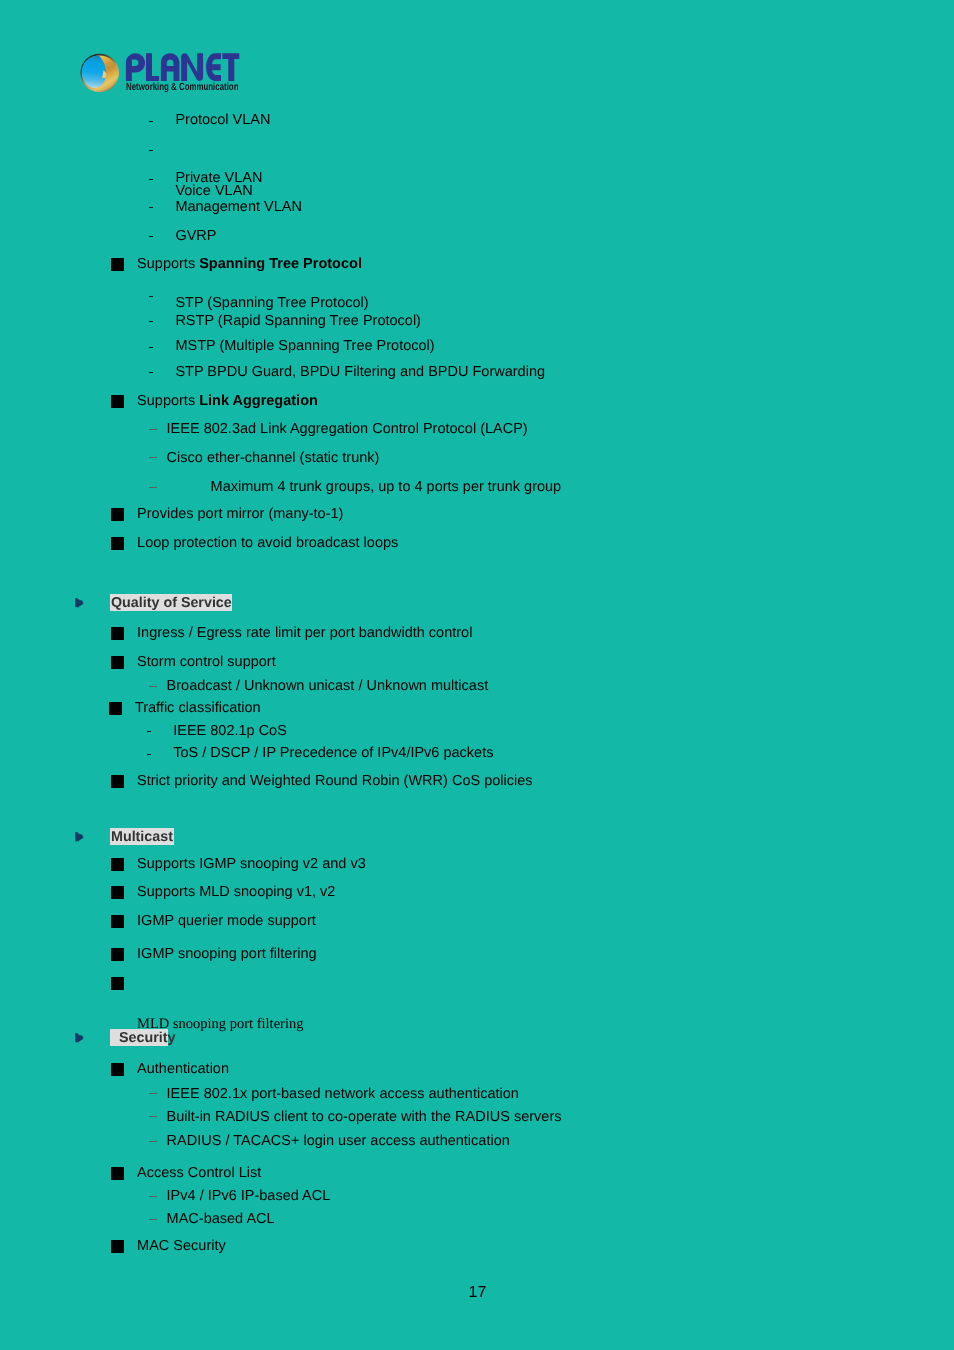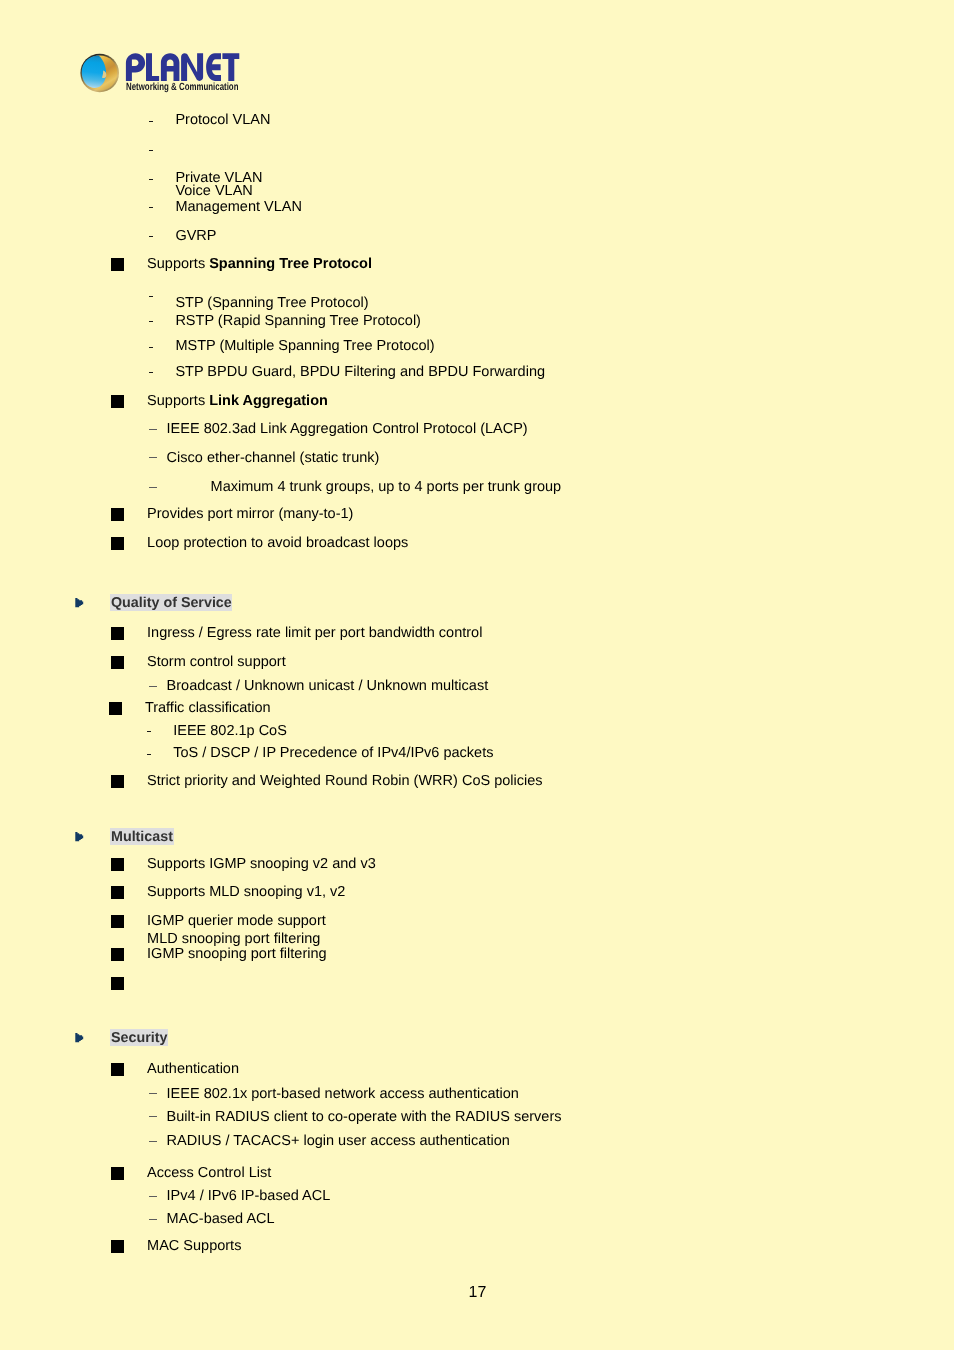--- a/index.html
+++ b/index.html
@@ -2,36 +2,36 @@
 <html><head>
 <meta charset="utf-8">
 <title>PLANET — datasheet page</title>
 <style>
   html,body{margin:0;padding:0;}
   body{width:954px;height:1350px;background:#ffffff;
        font-family:"Liberation Sans",sans-serif;color:#000;
        -webkit-font-smoothing:antialiased;
        text-rendering:geometricPrecision;}
   
-  .page{position:relative;width:954px;height:1350px;overflow:hidden;background:#fef9c3;
+  .page{position:relative;width:954px;height:1350px;overflow:hidden;background:#14b8a6;
         transform:translateZ(0);}
 
   
   .logo{position:absolute;left:76px;top:40px;width:186px;height:58px;}
   .logo svg{display:block;}
   .tagline{position:absolute;left:49.9px;top:42.4px;white-space:nowrap;
            font-size:10.5px;line-height:1;font-weight:bold;color:#14141e;
            transform:scaleX(0.75) translateZ(0);transform-origin:left top;}
 
   
   .doc{position:absolute;left:0;top:0;width:954px;height:1128px;}
 
   .li{position:absolute;white-space:nowrap;font-size:14.5px;line-height:1;
       color:#000;transform:translateZ(0);}
-  .li.l1{left:137.1px;margin-left:10px;}
+  .li.l1{left:137.1px;}
   .li.l2h{left:175.4px;}
   .li.l2d{left:166.6px;}
 
   .bsq{position:absolute;left:111.1px;width:13.1px;height:13px;background:#000;}
   .bhy{position:absolute;left:149.3px;width:3.6px;height:1px;background:#1a1a1a;}
   .bed{position:absolute;left:148.8px;width:8.1px;height:1px;background:#5d5d5d;}
 
   .sechdr{position:absolute;left:110.4px;white-space:nowrap;height:17.3px;}
   .sechdr .hl{position:absolute;left:0;top:0;height:17.3px;background:#dedede;}
   .sechdr .tx{position:relative;display:inline-block;font-size:14.3px;
@@ -171,39 +171,39 @@
       </div>
       <div class="bsq" style="top: 857.5px;"></div>
       <div class="li l1" style="top: 856.5px;">Supports IGMP snooping v2 and v3</div>
       <div class="bsq" style="top: 886.2px;"></div>
       <div class="li l1" style="top: 885.2px;">Supports MLD snooping v1, v2</div>
       <div class="bsq" style="top: 914.7px;"></div>
       <div class="li l1" style="top: 913.7px;">IGMP querier mode support</div>
       <div class="bsq" style="top: 947.8px;"></div>
       <div class="li l1" style="top: 946.8px;">IGMP snooping port filtering</div>
       <div class="bsq" style="top: 977px;"></div>
-      <div class="li l1" style="top: 932px;">MLD snooping port filtering</div>
-      <div class="sechdr" style="top: 1029px;"><span class="hl" style="background: rgb(222, 222, 222); width: 57.6094px;"></span><span class="tx" style="color: rgb(51, 51, 51);">Security</span></div>
+      <div class="li l1" style="top: 1017px; font-family: Liberation Serif, serif;">MLD snooping port filtering</div>
+      <div class="sechdr" style="top: 1029px;"><span class="hl" style="background: rgb(222, 222, 222); width: 57.6094px;"></span><span class="tx" style="color: rgb(51, 51, 51); margin-left: 8px;">Security</span></div>
       <div class="secarrow" style="top: 1033px;">
         <svg width="11" height="11" viewBox="0 0 11 11">
           <path d="M0.3 0 H2.5 V1.2 H4.2 V2.3 H7.1 V3.6 H8.2 V6.3 H7.1 V7.0 H5.7 V8.1 H4.2 V9.3 H0.3 Z" fill="#123a63"></path>
         </svg>
       </div>
       <div class="bsq" style="top: 1063.4px;"></div>
       <div class="li l1" style="top: 1062.4px;">Authentication</div>
       <div class="bed" style="top: 1093px;"></div>
       <div class="li l2d" style="top: 1086.5px;">IEEE 802.1x port-based network access authentication</div>
       <div class="bed" style="top: 1116px;"></div>
       <div class="li l2d" style="top: 1109.5px;">Built-in RADIUS client to co-operate with the RADIUS servers</div>
       <div class="bed" style="top: 1141px;"></div>
       <div class="li l2d" style="top: 1134.2px;">RADIUS / TACACS+ login user access authentication</div>
       <div class="bsq" style="top: 1167px;"></div>
       <div class="li l1" style="top: 1166px;">Access Control List</div>
       <div class="bed" style="top: 1196px;"></div>
       <div class="li l2d" style="top: 1189px;">IPv4 / IPv6 IP-based ACL</div>
       <div class="bed" style="top: 1219px;"></div>
       <div class="li l2d" style="top: 1211.9px;">MAC-based ACL</div>
       <div class="bsq" style="top: 1239.8px;"></div>
-      <div class="li l1" style="top: 1238.8px;">MAC Supports</div>
+      <div class="li l1" style="top: 1238.8px;">MAC Security</div>
     </div>
 
   <div class="pageno">17</div>
 </div>
 
 </body></html>

